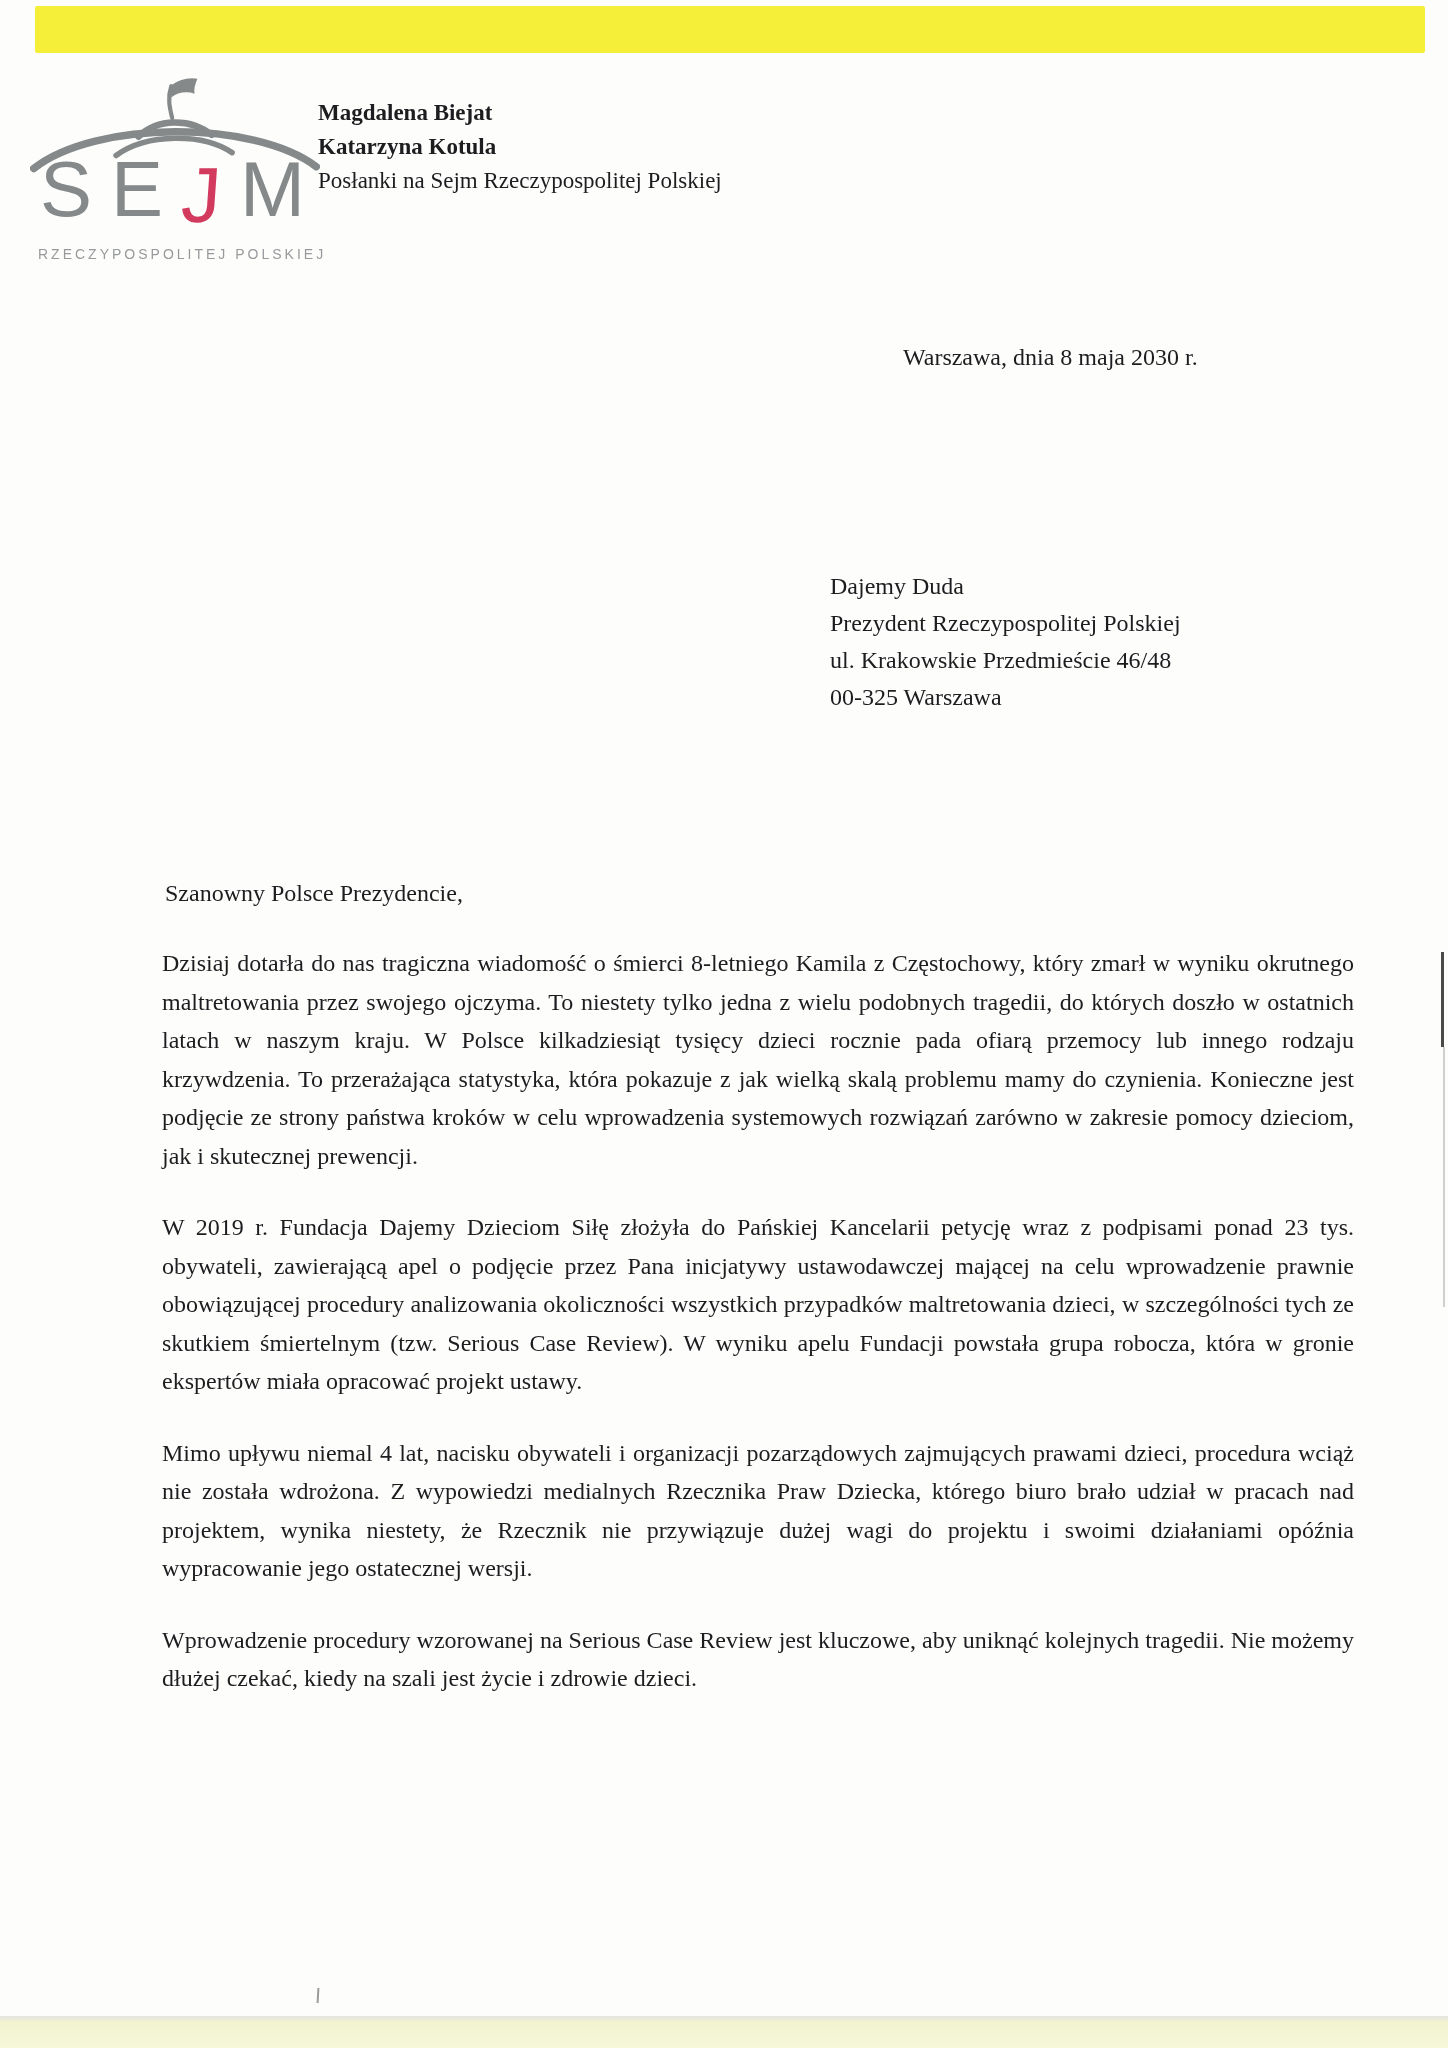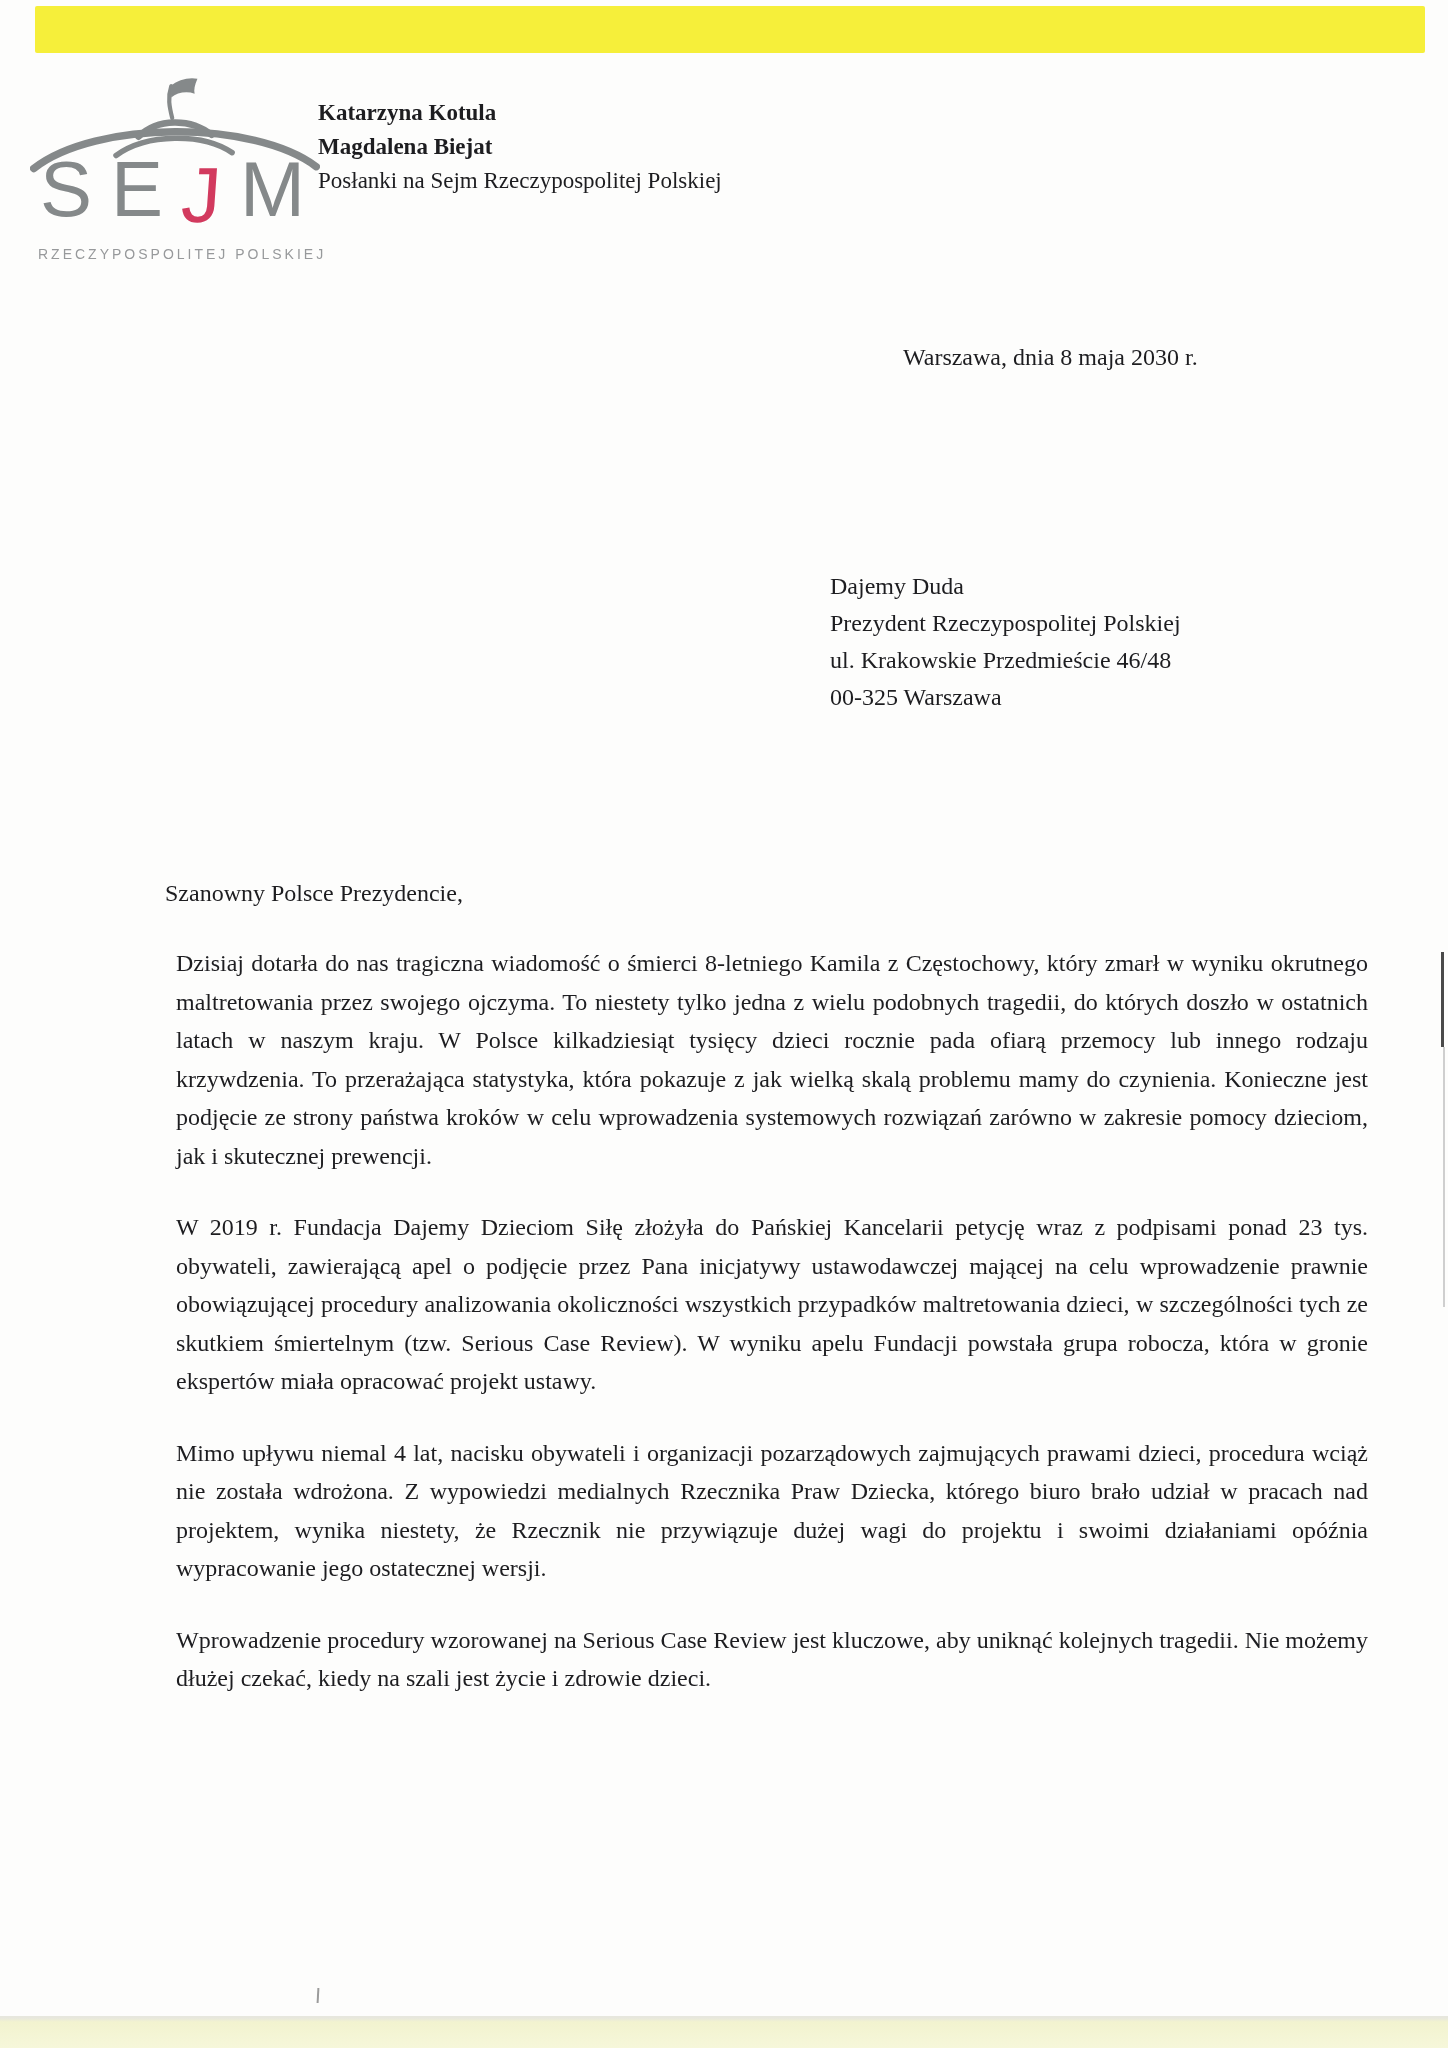--- a/index.html
+++ b/index.html
@@ -100,21 +100,21 @@
 
   
   .salutation {
     position: absolute;
     left: 165px;
     top: 880px;
     font-size: 24px;
   }
   .body-text {
     position: absolute;
-    left: 176px;
+    left: 162px;
     top: 944px;
     width: 1192px;
     font-size: 24px;
     line-height: 38.5px;
     text-align: justify;
   }
   .body-text p {
     margin: 0 0 33px 0;
   }
 
@@ -178,22 +178,22 @@
     <div class="logo-letters">
       <span class="letter">S</span>
       <span class="letter">E</span>
       <span class="letter letter-j">J</span>
       <span class="letter">M</span>
     </div>
     <div class="logo-subtitle">RZECZYPOSPOLITEJ POLSKIEJ</div>
   </div>
 
   <div class="senders">
+    <div class="sender-name">Magdalena Biejat</div>
     <div class="sender-name">Katarzyna Kotula</div>
-    <div class="sender-name">Magdalena Biejat</div>
     <div class="sender-role">Posłanki na Sejm Rzeczypospolitej Polskiej</div>
   </div>
 
   <div class="dateline">Warszawa, dnia 8 maja 2030 r.</div>
 
   <div class="recipient">
     <div>Dajemy Duda</div>
     <div>Prezydent Rzeczypospolitej Polskiej</div>
     <div>ul. Krakowskie Przedmieście 46/48</div>
     <div>00-325 Warszawa</div>

